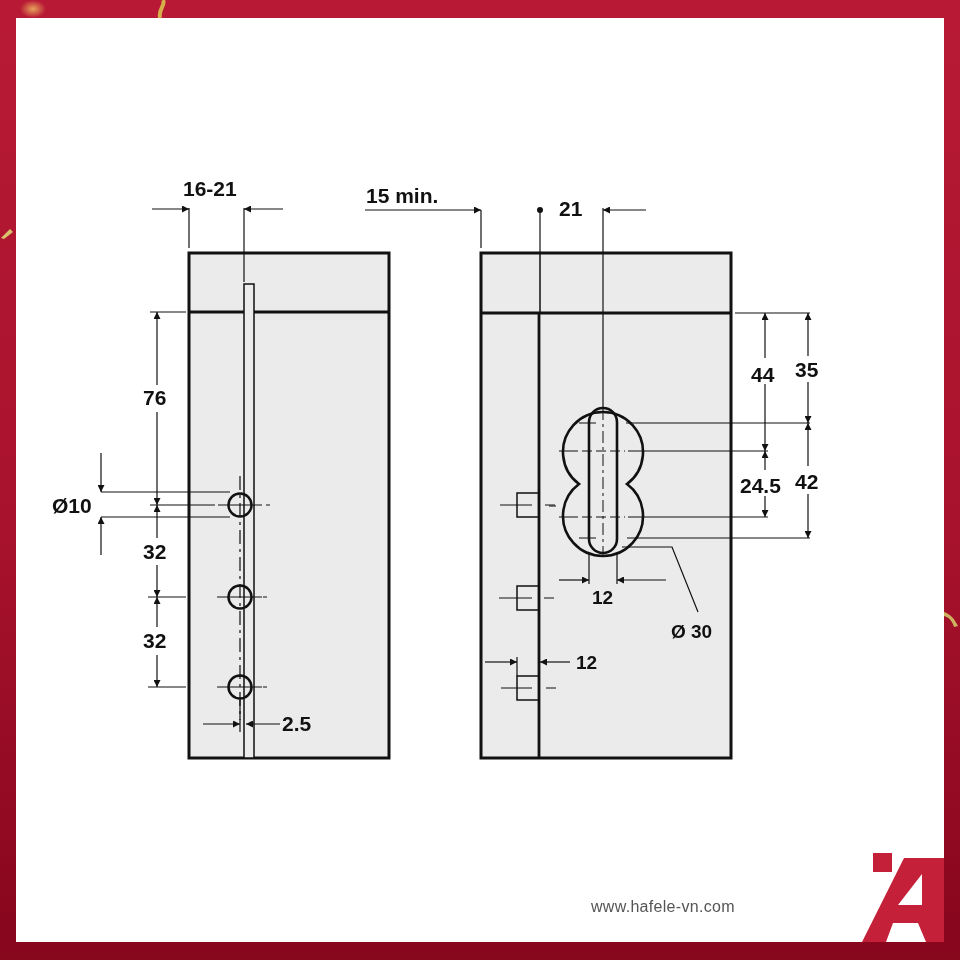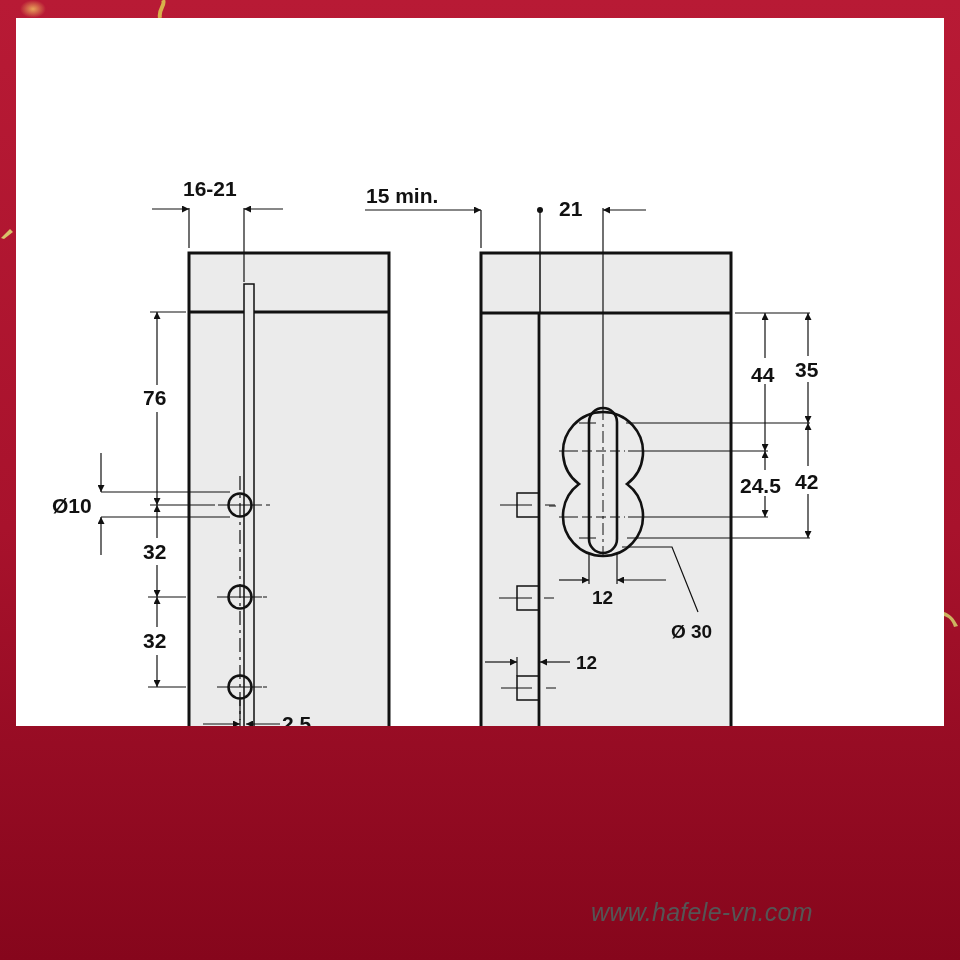--- a/index.html
+++ b/index.html
@@ -1,23 +1,23 @@
 <!DOCTYPE html>
 <html><head>
 <meta charset="utf-8">
 <style>
   html, body { margin:0; padding:0; }
   body { width:960px; height:960px; overflow:hidden; position:relative;
          background: linear-gradient(180deg, #b81a35 0%, #a8122c 55%, #86061c 100%);
          font-family: "Liberation Sans", sans-serif; }
-  .frame { position:absolute; left:16px; top:18px; width:928px; height:708px; background:#ffffff; overflow:hidden; }
+  .frame { position:absolute; left:16px; top:18px; width:928px; height:924px; background:#ffffff; overflow:hidden; }
   .drawing { position:absolute; left:0; top:0; }
   .dim { font-family: "Liberation Sans", sans-serif; font-weight:700; font-size:21px; fill:#111; }
-  .website { position:absolute; left:591px; top:898px; font-size:25px; color:#555; letter-spacing:0.3px;
-             font-family: "Liberation Sans", sans-serif; font-style: italic; }
+  .website { position:absolute; left:591px; top:898px; font-size:16px; color:#555; letter-spacing:0.3px;
+             font-family: "Liberation Sans", sans-serif; }
   .confetti { position:absolute; }
 </style>
 </head>
 <body>
 
 <div class="confetti" style="left:155px;top:0px;width:10px;height:18px;">
   <svg width="12" height="20">
       <path d="M8,0 C11,5 3,9 5,18" stroke="#d8b04a" stroke-width="4" fill="none"></path>
     </svg>
 </div>

